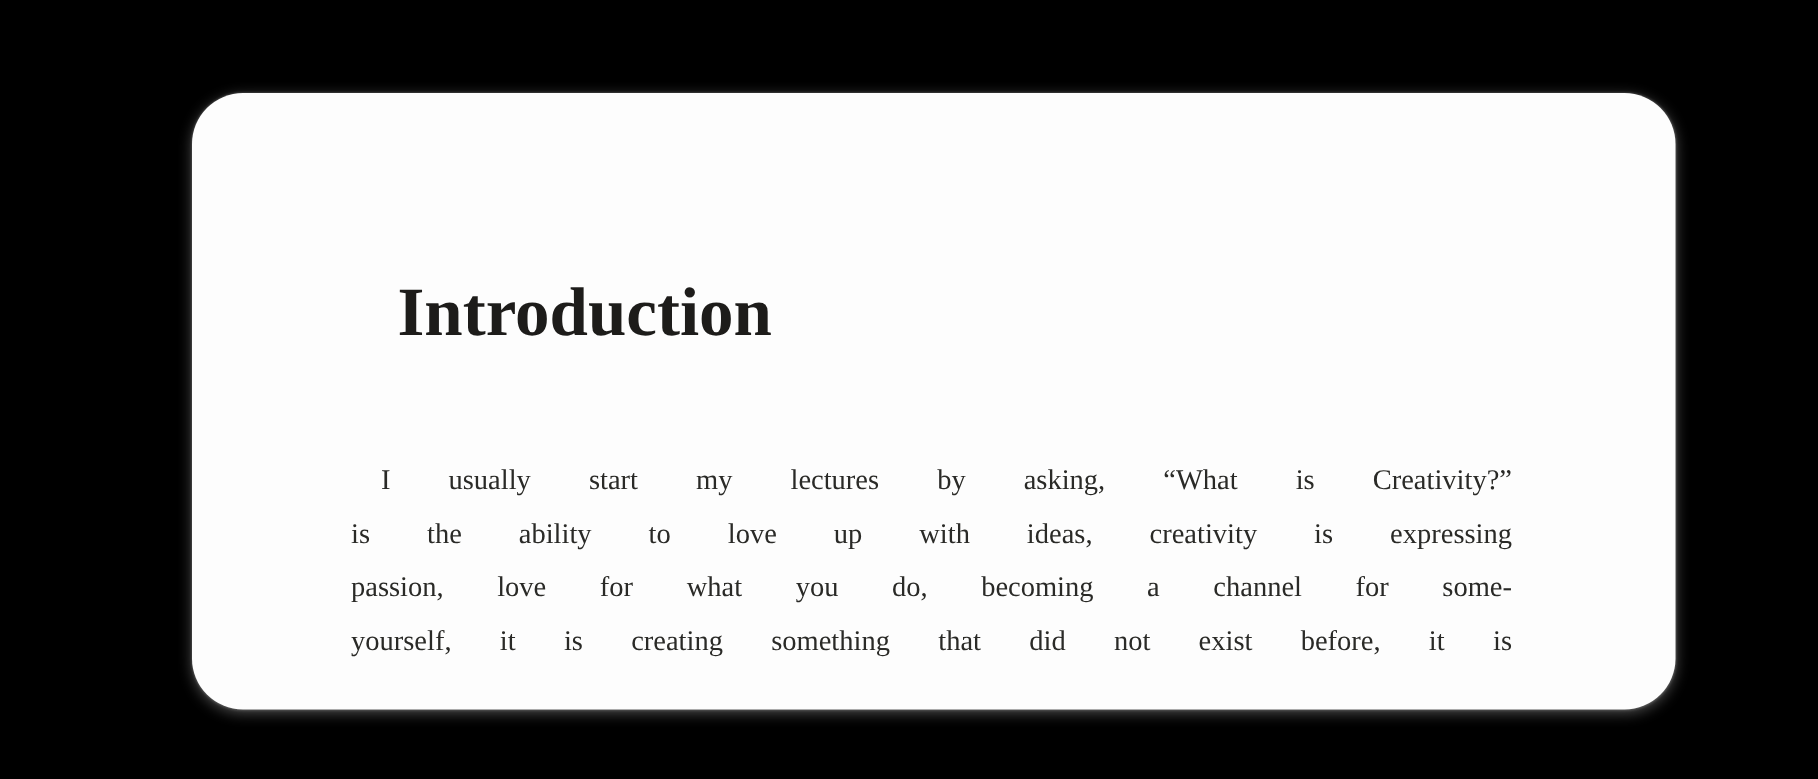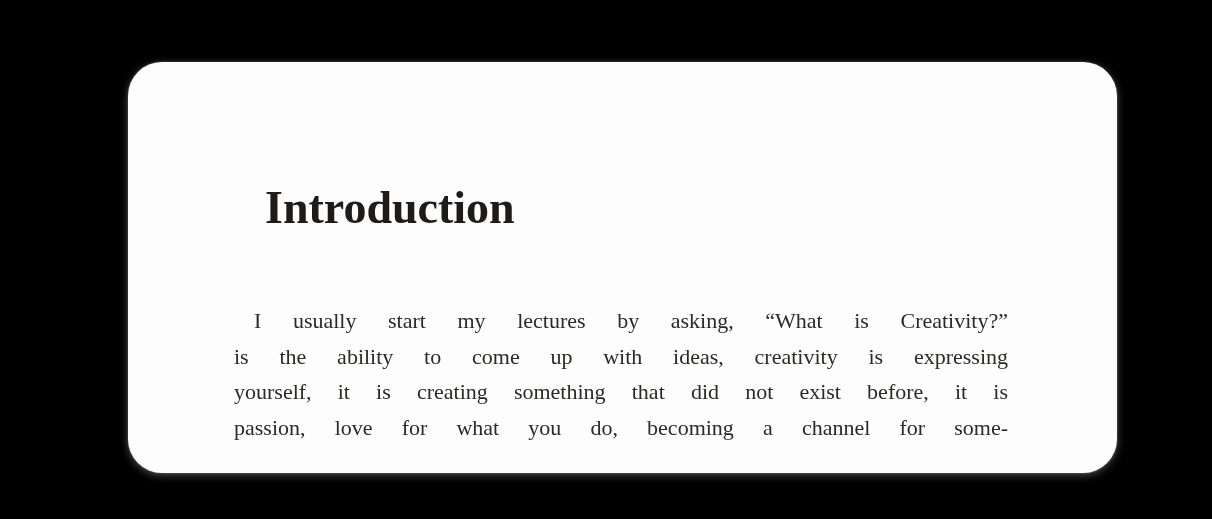--- a/index.html
+++ b/index.html
@@ -44,21 +44,21 @@
     line-height: 1;
     color: var(--heading-ink);
     letter-spacing: 0px;
     white-space: nowrap;
   }
   .body-text {
     position: absolute;
     left: 106px;
     right: 109px;
     top: 241px;
-    font-size: 22px;
+    font-size: 19px;
     line-height: 35.5px;
     color: var(--ink);
   }
   .body-text p.line {
     margin: 0;
     padding: 0;
     text-align: justify;
     text-align-last: justify;
     white-space: normal;
   }
@@ -67,18 +67,18 @@
   }
 </style>
 </head>
 <body>
 
 <div class="stage">
   <div class="page-card">
     <h1 class="chapter-title">Introduction</h1>
     <div class="body-text">
       <p class="line indent">I usually start my lectures by asking, “What is Creativity?”</p>
-      <p class="line">is the ability to come up with ideas, creativity is expressing</p>
+      <p class="line">is the ability to love up with ideas, creativity is expressing</p>
+      <p class="line">passion, love for what you do, becoming a channel for some-</p>
       <p class="line">yourself, it is creating something that did not exist before, it is</p>
-      <p class="line">passion, love for what you do, becoming a channel for some-</p>
     </div>
   </div>
 </div>
 
 </body></html>

